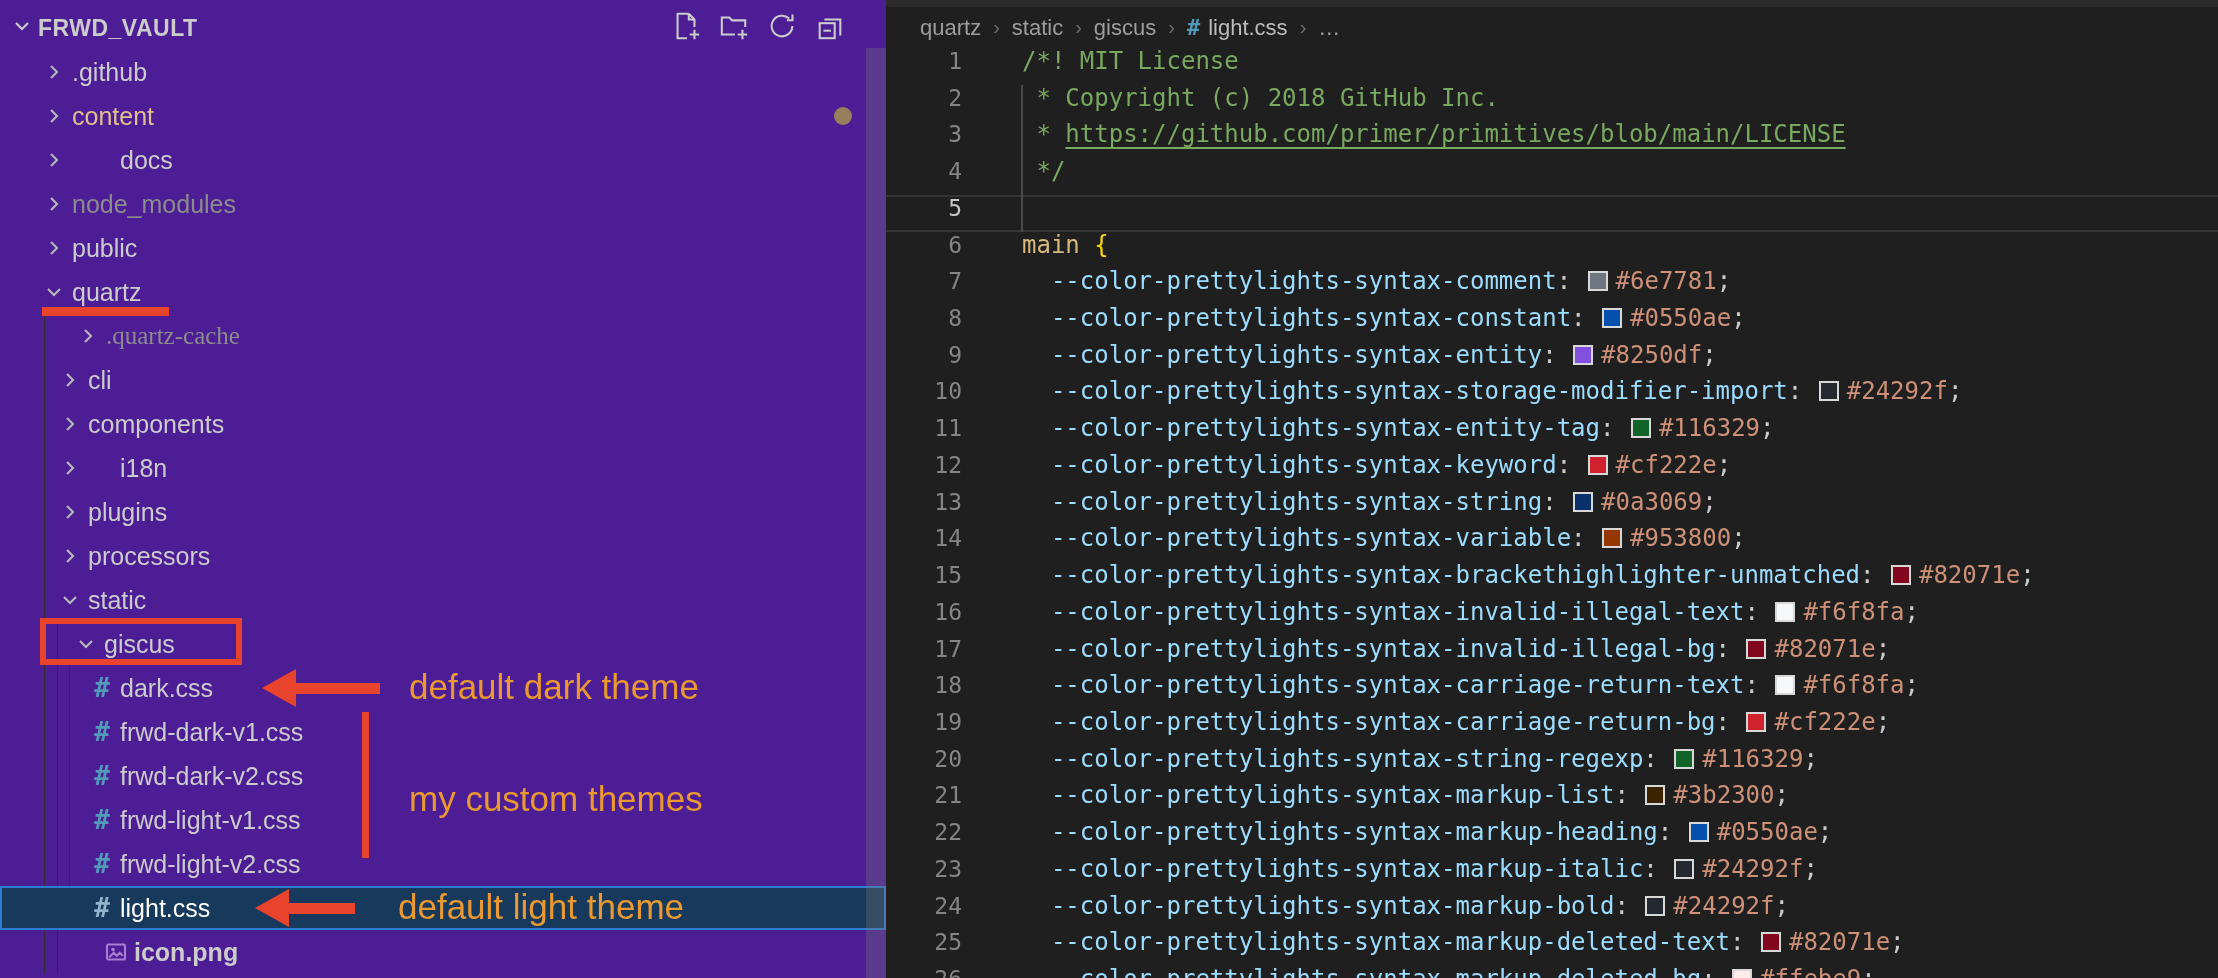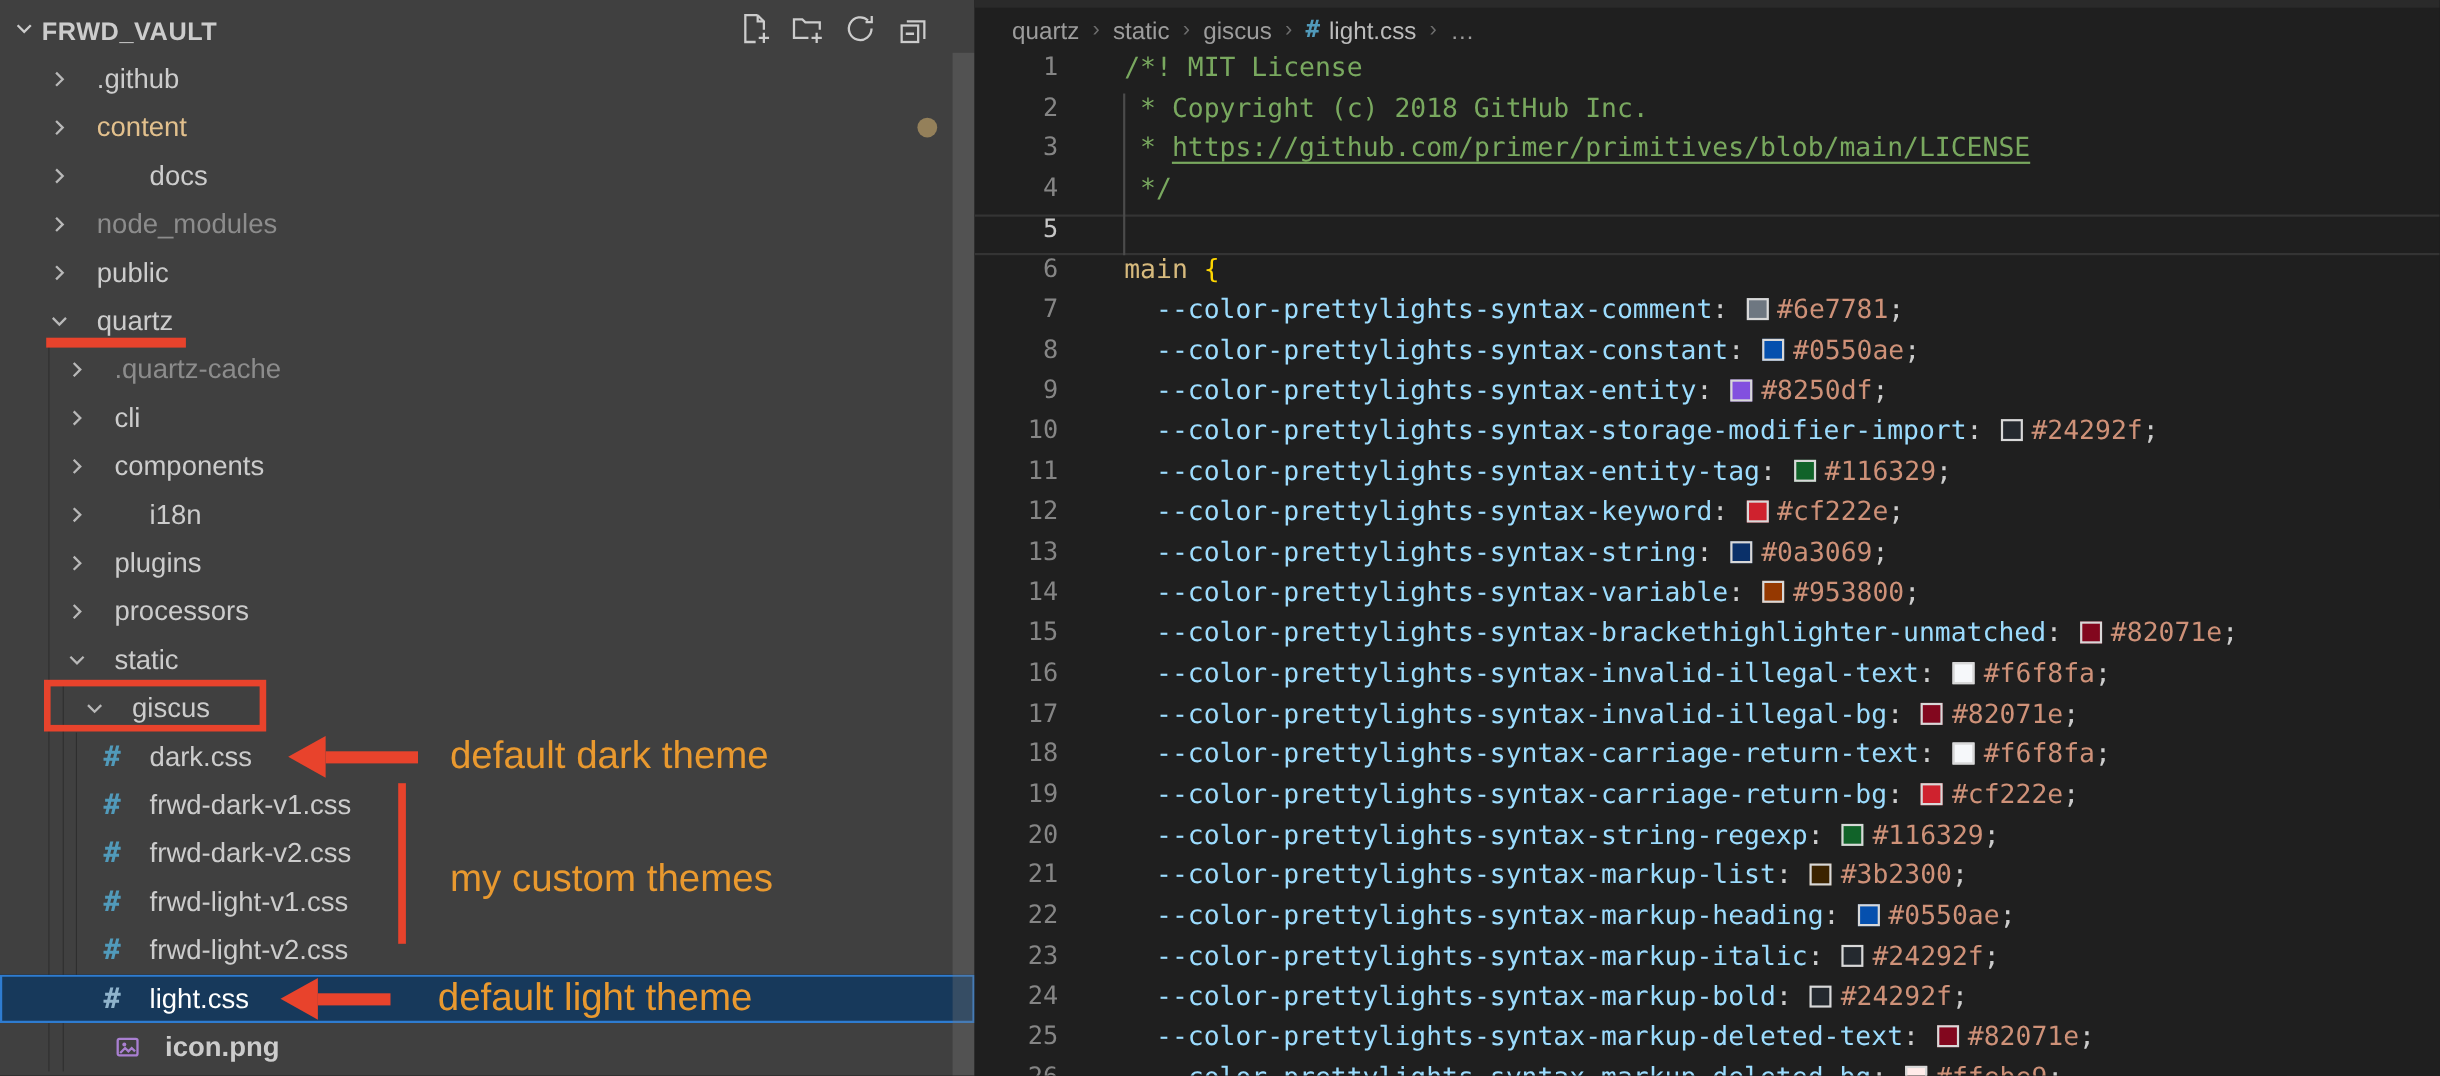--- a/index.html
+++ b/index.html
@@ -2,36 +2,36 @@
 <html><head>
 <meta charset="utf-8">
 <style>
   * { margin:0; padding:0; box-sizing:border-box; }
   html,body { width:2218px; height:978px; overflow:hidden; background:#1f1f1f;
               font-family:"Liberation Sans", sans-serif; }
   .stage { position:relative; width:2218px; height:978px; overflow:hidden; }
 
   
   .sidebar { position:absolute; left:0; top:0; width:886px; height:978px;
-             background:#404040; overflow:hidden; }
+             background:#4c1d95; overflow:hidden; }
   .sb-title-row { position:absolute; left:0; top:6px; width:100%; height:44px;
                   display:flex; align-items:center; }
   .sb-title-row .twisty { margin-left:10px; }
   .sb-title { font-size:23px; font-weight:bold; color:#cccccc; letter-spacing:.5px; margin-left:4px; }
   .sb-actions { position:absolute; right:40px; top:10px; display:flex; gap:16px; }
   .sb-action { width:32px; height:32px; display:flex; align-items:center; justify-content:center;
                border-radius:5px; cursor:pointer; }
   .sb-action svg { stroke:#cccccc; fill:none; stroke-width:1.1; }
 
   .tree { position:absolute; left:0; top:50px; width:100%; }
   .trow { position:relative; height:44px; display:flex; align-items:center;
           color:#cccccc; font-size:25px; cursor:pointer; }
   .trow .twisty { width:24px; height:24px; display:flex; align-items:center; justify-content:center; flex:0 0 24px; }
   .trow .gap { width:6px; flex:0 0 6px; }
-  .trow .tlabel { white-space:nowrap;margin-left:16px; }
+  .trow .tlabel { white-space:nowrap; }
   .trow.dim .tlabel { color:#8c8c8c; }
   .trow.gold .tlabel { color:#e2c08d; }
   .trow.selected { background:#17395b; box-shadow:inset 0 0 0 2px #2e7cd1; }
   .trow.selected .tlabel { color:#ffffff; }
   .hash-icon { width:24px; flex:0 0 24px; text-align:center; color:#519aba;
                font-size:26px; font-weight:bold; font-family:"DejaVu Sans Mono", monospace; }
   .trow.selected .hash-icon { color:#8fb3cc; }
   .dot-badge { position:absolute; right:34px; top:13px; width:18px; height:18px;
                border-radius:50%; background:#94805a; }
   .guide { position:absolute; width:1px; background:#2e2e2e; }
@@ -182,21 +182,21 @@
         </div>
         <div class="trow" style="padding-left: 42px;">
           <span class="twisty">
             <svg width="24" height="24" viewBox="0 0 16 16">
               <path d="M4 6l4 4 4-4" fill="none" stroke="#b8b8b8" stroke-width="1.4"></path>
             </svg>
           </span>
           <span class="gap"></span>
           <span class="tlabel">quartz</span>
         </div>
-        <div class="trow dim" style="padding-left: 58px;">
+        <div class="trow dim" style="padding-left: 76px; font-family: Liberation Serif, serif;">
           <span class="twisty">
             <svg width="24" height="24" viewBox="0 0 16 16">
               <path d="M6 4l4 4-4 4" fill="none" stroke="#b8b8b8" stroke-width="1.4"></path>
             </svg>
           </span>
           <span class="gap"></span>
           <span class="tlabel">.quartz-cache</span>
         </div>
         <div class="trow" style="padding-left: 58px;">
           <span class="twisty">

